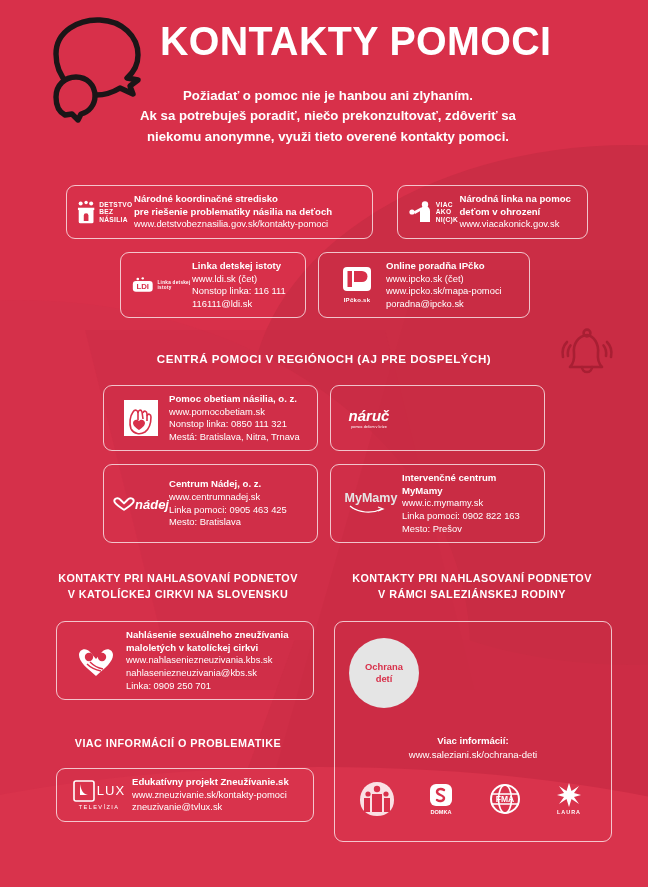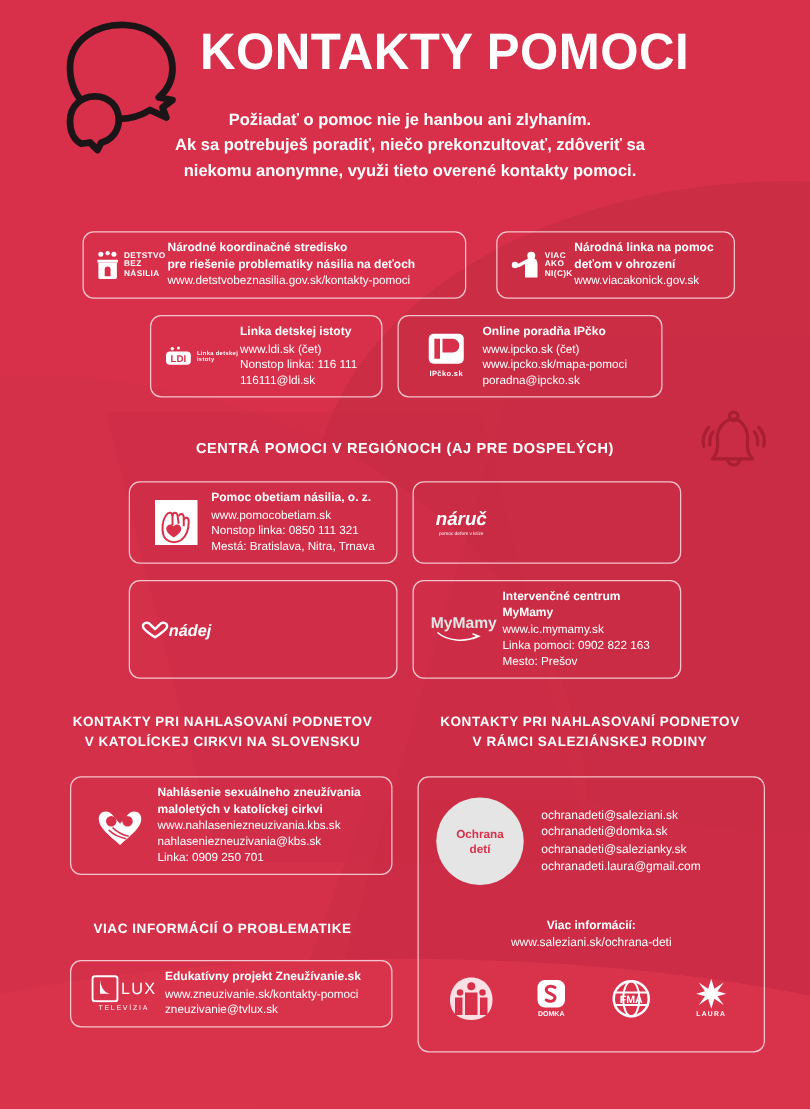--- a/index.html
+++ b/index.html
@@ -417,20 +417,26 @@
 
   <div id="row4">
 
     <div class="card">
       <div class="logo" style="width:56px;flex-direction:row">
         <svg width="34" height="22" viewBox="0 0 34 22">
           <path d="M17 20 C10 15 2 11 2 6.5 C2 2 8 0.5 11 4 L17 10 L23 4 C26 0.5 32 2 32 6.5 C32 11 24 15 17 20 Z" fill="none" stroke="#fff" stroke-width="3" stroke-linejoin="round"></path>
         </svg>
         <div style="font-size:13px;font-style:italic;font-weight:700;color:#fff;line-height:1;margin-top:1px">nádej</div>
       </div>
+      <div class="body">
+        <div class="ttl">Centrum Nádej, o. z.</div>
+        <div class="ln">www.centrumnadej.sk</div>
+        <div class="ln">Linka pomoci: 0905 463 425</div>
+        <div class="ln">Mesto: Bratislava</div>
+      </div>
     </div>
 
     <div class="card">
       <div class="logo" style="width:62px;flex-direction:column">
         <div style="font-size:12.5px;font-weight:700;color:#e5e5e5;line-height:1">MyMamy</div>
         <svg width="46" height="11" viewBox="0 0 46 11">
           <path d="M2 2 C10 9 24 10 34 5" fill="none" stroke="#fff" stroke-width="1.2"></path>
           <path d="M30 3 l5 2 -5 2" fill="none" stroke="#fff" stroke-width="1.2"></path>
         </svg>
       </div>
@@ -472,26 +478,20 @@
       <div class="ln">nahlaseniezneuzivania@kbs.sk</div>
       <div class="ln">Linka: 0909 250 701</div>
     </div>
   </div>
 
   <div class="card" id="card-sdb">
     <div id="sdb-top">
       <div id="ochrana-badge">
         <span>Ochrana</span>
         <span>detí</span>
-      </div>
-      <div id="sdb-mails">
-        <div class="ln">ochranadeti@saleziani.sk</div>
-        <div class="ln">ochranadeti@domka.sk</div>
-        <div class="ln">ochranadeti@salezianky.sk</div>
-        <div class="ln">ochranadeti.laura@gmail.com</div>
       </div>
     </div>
 
     <div id="sdb-more">
       <div class="lbl">Viac informácií:</div>
       <div>www.saleziani.sk/ochrana-deti</div>
     </div>
 
     <div id="sdb-logos">
       <div class="sdb-logo">

